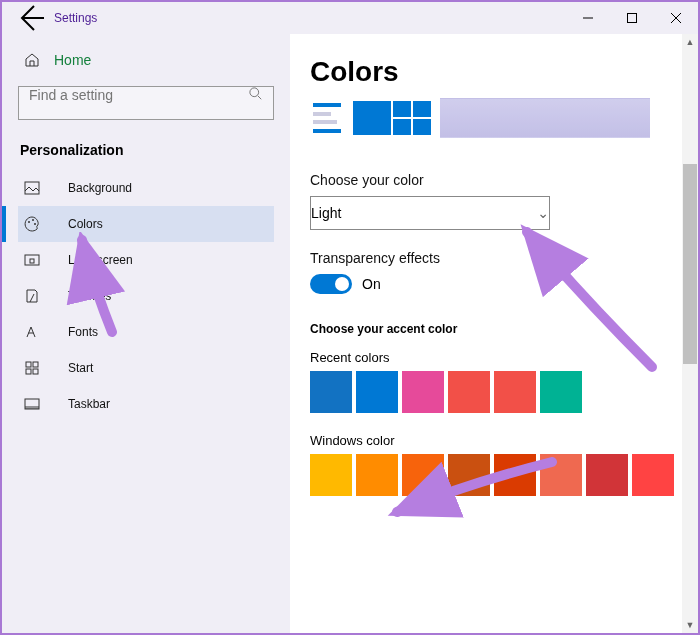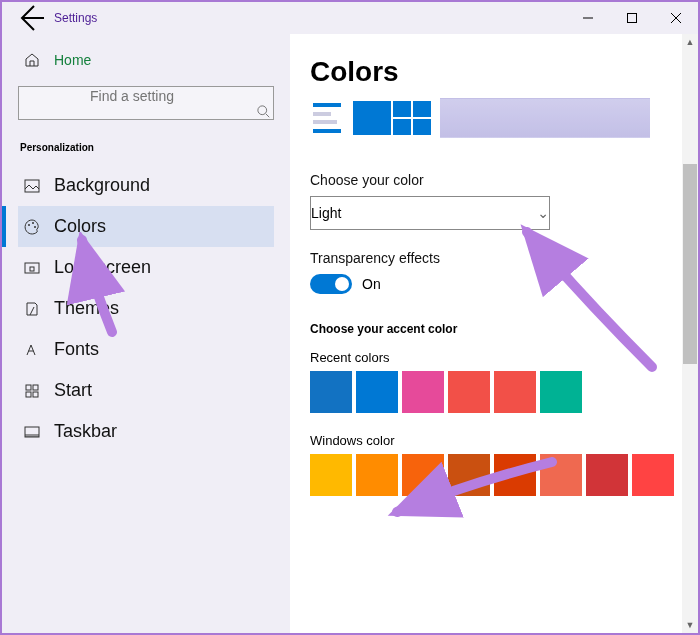--- a/index.html
+++ b/index.html
@@ -10,25 +10,25 @@
     .titlebar .title { font-size: 12px; margin-left: 8px; color: #4c1d95; }
     .titlebar .controls { margin-left: auto; display: flex; }
     .titlebar .ctrl { width: 44px; height: 32px; display: flex; align-items: center; justify-content: center; cursor: pointer; color: #333; }
     .titlebar .ctrl svg { width: 10px; height: 10px; }
 
     .container { display: flex; height: calc(100% - 32px); }
     
     .sidebar { width: 288px; padding: 8px 16px; background: rgba(240,238,246,0.6); }
     .home-row { display: flex; align-items: center; gap: 14px; padding: 10px 6px; font-size: 14px; color: #15803d; cursor: pointer; }
     .home-row svg { width: 16px; height: 16px; }
-    .search-box { margin: 8px 0 12px; border: 1px solid #999; background: rgba(255,255,255,0.35); height: 34px; display: flex; align-items: flex-end; padding: 0 2px; flex-direction: column; }
+    .search-box { margin: 8px 0 12px; border: 1px solid #999; background: rgba(255,255,255,0.35); height: 34px; display: flex; align-items: flex-start; padding: 0 10px; }
     .search-box input { border: none; background: transparent; outline: none; flex: 1; font-size: 14px; color: #666; }
     .search-box svg { width: 14px; height: 14px; color: #555; }
-    .category { font-weight: 600; font-size: 10px; padding: 6px 2px 12px; margin-top: 16px; }
-    .nav-item { display: flex; align-items: center; gap: 14px; padding: 10px 6px; font-size: 18px; color: #111; cursor: pointer; position: relative; }
+    .category { font-weight: 600; font-size: 14px; padding: 6px 2px 12px; margin-top: 16px; }
+    .nav-item { display: flex; align-items: center; gap: 28px; padding: 10px 6px; font-size: 12px; color: #111; cursor: pointer; position: relative; }
     .nav-item.selected { background: rgba(194, 211, 237, 0.55); }
     .nav-item.selected::before { content: ""; position: absolute; left: -16px; top: 0; bottom: 0; width: 4px; background: #0078d4; }
     .nav-item .icon { width: 16px; height: 16px; display: flex; align-items: center; justify-content: center; color: #333; }
     .nav-item .icon svg { width: 16px; height: 16px; }
 
     .main { flex: 1; background: #fff; padding: 22px 20px 0 20px; overflow: hidden; position: relative; }
     .main h1 { font-size: 28px; font-weight: 600; margin-bottom: 10px; }
     
     .preview-strip { display: flex; gap: 6px; margin-bottom: 34px; }
     .preview-tile { height: 40px; border: 1px solid transparent; }

